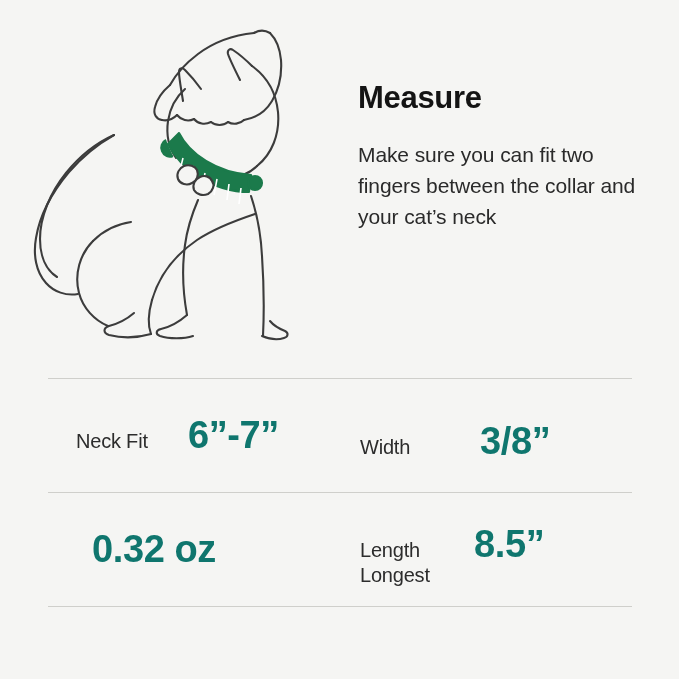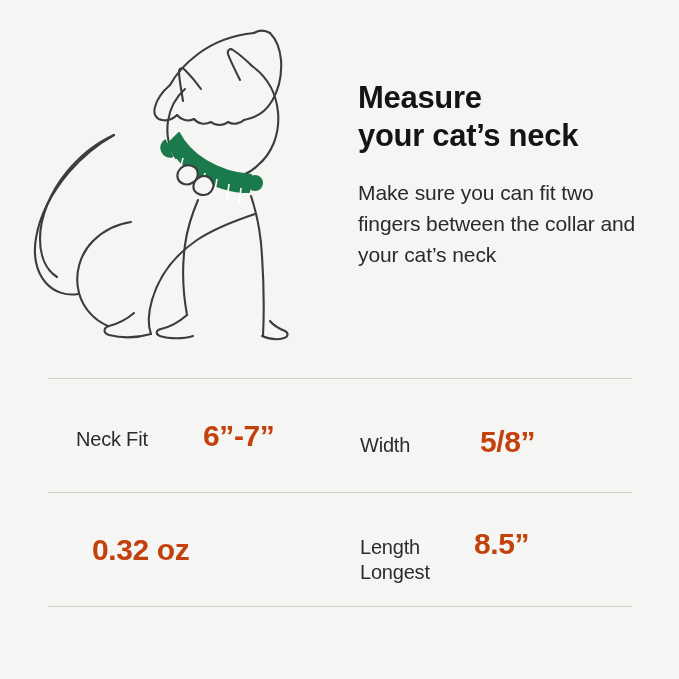--- a/index.html
+++ b/index.html
@@ -75,39 +75,38 @@
     height: 113px;
   }
   .cell {
     display: flex;
     align-items: baseline;
   }
   .cell.left {
     width: 306px;
     padding-left: 28px;
     box-sizing: border-box;
-    gap: 15px;
   }
   .cell.right {
     flex: 1;
     padding-left: 6px;
     box-sizing: border-box;
     margin-top: 12px;
   }
   .spec-label {
     font-size: 20px;
     color: #2c2c2c;
     letter-spacing: -0.2px;
     line-height: 1.22;
     white-space: pre-line;
   }
   .spec-value {
-    font-size: 30px;
+    font-size: 38px;
     font-weight: bold;
-    color: #c2410c;
+    color: #0f766e;
     letter-spacing: -0.4px;
     margin-left: 16px;
     line-height: 1.1;
     white-space: nowrap;
   }
   .cell.left .spec-label { width: 96px; }
   .cell.right .spec-label { width: 104px; }
   .row2 .cell.left .spec-value { }
   .row2 .cell.right .spec-value { margin-left: 10px; text-align: center; }
 </style>
@@ -172,36 +171,35 @@
       <g stroke="#3c3c3c" stroke-width="2.1" fill="#f5f5f3" stroke-linecap="round" stroke-linejoin="round">
         <path d="M176 148 c-5 2 -8 8 -6 13 c2 5 9 7 14 4 c5 -2 7 -8 5 -13 c-2 -4 -8 -6 -13 -4 z"></path>
         <path d="M192 159 c-5 2 -8 8 -6 13 c3 5 9 6 14 4 c5 -3 7 -9 4 -13 c-2 -5 -8 -6 -12 -4 z"></path>
       </g>
     </svg>
   </div>
 
   <div class="textblock">
     <div class="headline">
       <div>Measure</div>
-      <div>your cat’s neck</div>
     </div>
     <div class="subcopy">Make sure you can fit two fingers between the collar and your cat’s neck</div>
   </div>
 
   <div class="spec-table">
     <div class="rule"></div>
 
     <div class="spec-row row1">
       <div class="cell left">
         <span class="spec-label">Neck Fit</span>
         <span class="spec-value">6”-7”</span>
       </div>
       <div class="cell right">
         <span class="spec-label">Width</span>
-        <span class="spec-value">5/8”</span>
+        <span class="spec-value">3/8”</span>
       </div>
     </div>
 
     <div class="rule"></div>
 
     <div class="spec-row row2">
       <div class="cell left">
         <span class="spec-value">0.32 oz</span>
       </div>
       <div class="cell right">

